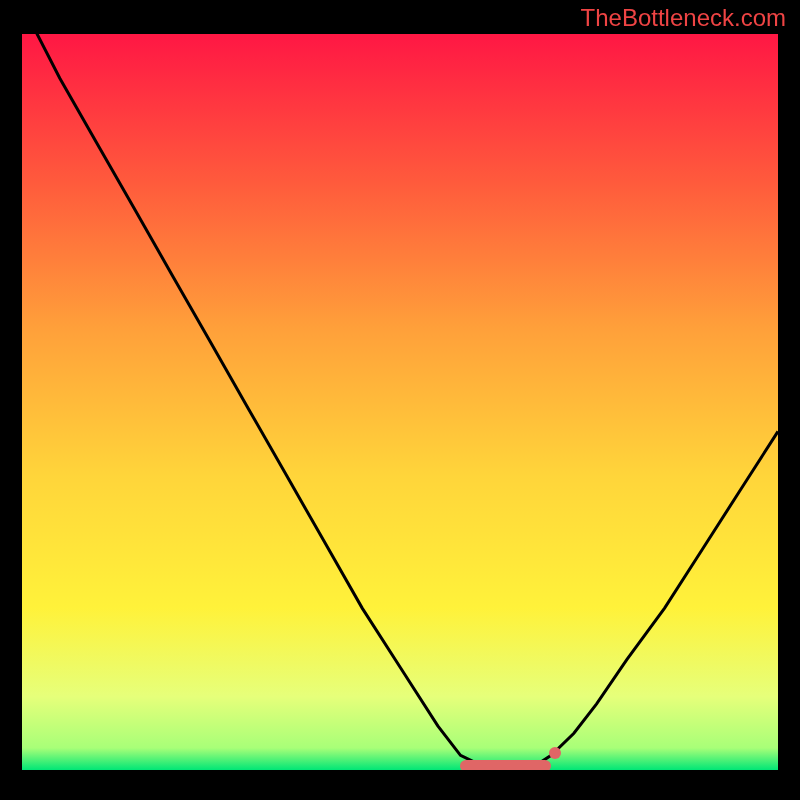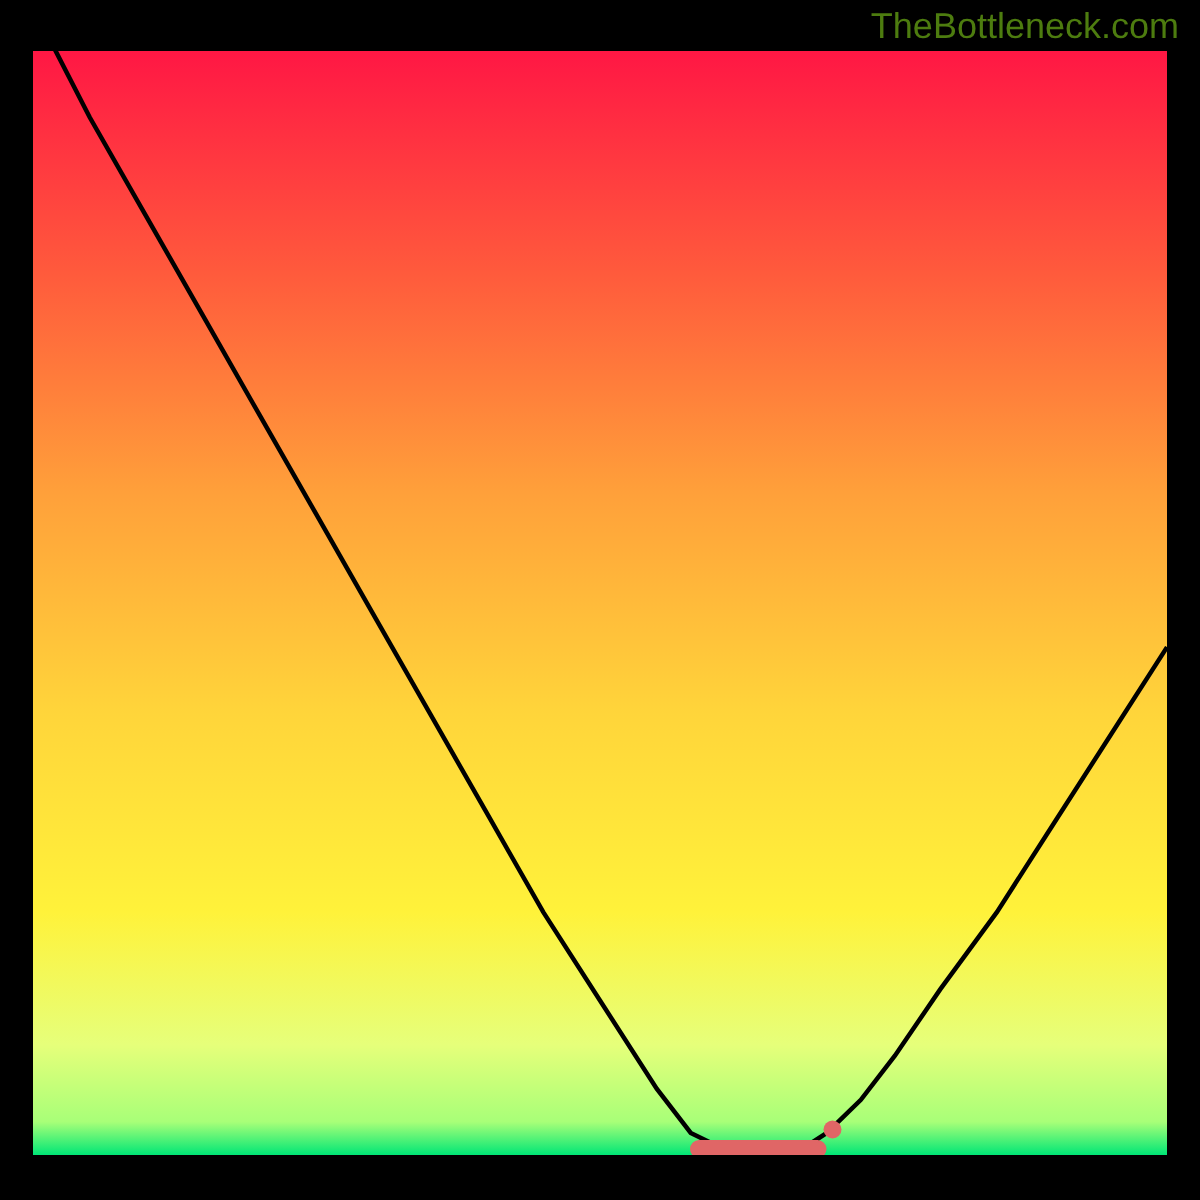--- a/index.html
+++ b/index.html
@@ -7,21 +7,21 @@
     width: 800px;
     height: 800px;
     background: #000;
     position: relative;
     font-family: Arial, sans-serif;
   }
   .watermark {
     position: absolute;
     top: 4px;
     right: 14px;
-    color: #4d7c0f;
+    color: #ef4444;
     font-size: 24px;
     font-weight: 500;
     z-index: 10;
   }
   .plot-area {
     position: absolute;
     top: 34px;
     left: 22px;
     width: 756px;
     height: 736px;

